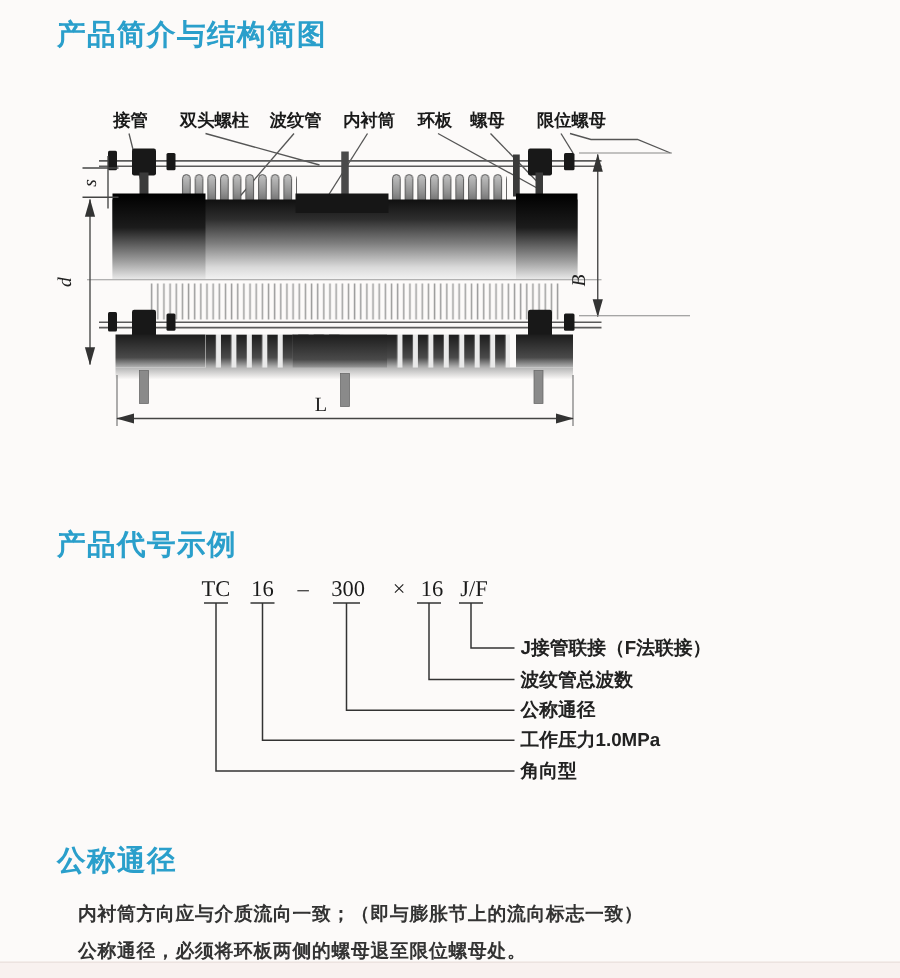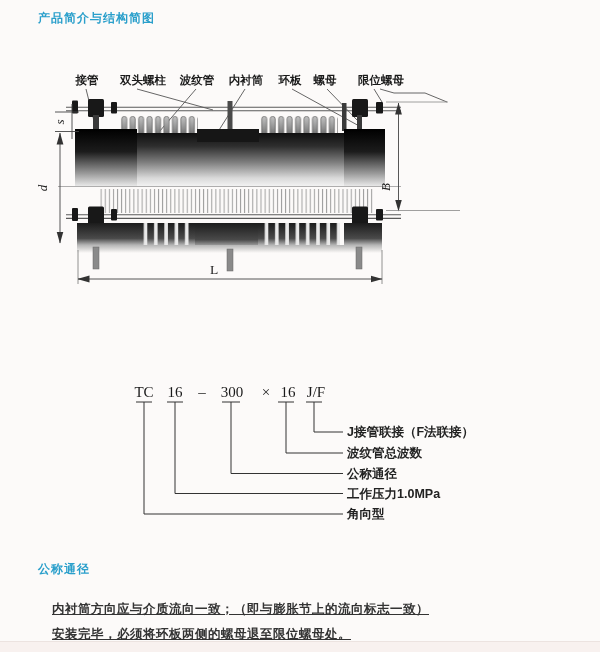--- a/index.html
+++ b/index.html
@@ -1,22 +1,22 @@
 <!DOCTYPE html>
 <html><head>
 <meta charset="utf-8">
 <style>
   html,body{margin:0;padding:0;}
   body{width:600px;height:652px;background:#fdfbfa;font-family:"Liberation Sans",sans-serif;position:relative;overflow:hidden;}
   .page{position:absolute;left:0;top:0;width:600px;height:652px;background:#fcfaf9;}
-  .sec-title{position:absolute;left:38px;font-size:12px;font-weight:bold;color:#2a9fcb;letter-spacing:1px;}
+  .sec-title{position:absolute;left:38px;font-size:19px;font-weight:bold;color:#2a9fcb;letter-spacing:1px;}
   #t1{top:10px;}
   #t2{top:350px;}
   #t3{top:561px;}
-  .install-line{position:absolute;left:52px;font-size:12.5px;font-weight:600;color:#333;letter-spacing:0.5px;white-space:nowrap;text-decoration:underline;}
+  .install-line{position:absolute;left:52px;font-size:12.5px;font-weight:600;color:#333;letter-spacing:0.5px;white-space:nowrap;}
   #il0{top:601px;}
   #il1{top:626px;}
   .bottom-strip{position:absolute;left:0;top:641px;width:600px;height:11px;background:#f8f1ef;border-top:1px solid #ece3e0;}
   svg{position:absolute;left:0;}
   svg text{font-family:"Liberation Sans",sans-serif;}
   .partlabel{font-size:11.5px;font-weight:bold;fill:#1a1a1a;}
   .dimlabel{font-family:"Liberation Serif",serif;font-style:italic;font-size:13px;fill:#222;}
   .Llabel{font-family:"Liberation Serif",serif;font-size:13.5px;fill:#222;}
   .token{font-family:"Liberation Serif",serif;font-size:15px;fill:#1a1a1a;}
   .legendlabel{font-size:12.5px;font-weight:bold;fill:#222;}
@@ -163,20 +163,21 @@
       <text class="dimlabel" transform="rotate(-90 390 187)" x="390" y="187" text-anchor="middle">B</text>
     </g>
     <g>
       <line x1="78" y1="250" x2="78" y2="284" stroke="#777" stroke-width="0.8"></line>
       <line x1="382" y1="250" x2="382" y2="284" stroke="#777" stroke-width="0.8"></line>
       <line class="dimline" x1="78" y1="279" x2="382" y2="279" marker-start="url(#arr)" marker-end="url(#arr)"></line>
       <text class="Llabel" x="214" y="274" text-anchor="middle">L</text>
     </g>
   </svg>
 
+  <div class="sec-title" id="t2">产品代号示例</div>
 
   <svg style="top:375px" width="600" height="152" viewBox="0 375 600 152">
     <text class="token" x="144" y="397" text-anchor="middle">TC</text>
     <text class="token" x="175" y="397" text-anchor="middle">16</text>
     <text class="token" x="202" y="397" text-anchor="middle">–</text>
     <text class="token" x="232" y="397" text-anchor="middle">300</text>
     <text class="token" x="266" y="397" text-anchor="middle">×</text>
     <text class="token" x="288" y="397" text-anchor="middle">16</text>
     <text class="token" x="316" y="397" text-anchor="middle">J/F</text>
 
@@ -196,16 +197,16 @@
     <text class="legendlabel" x="347" y="436">J接管联接（F法联接）</text>
     <text class="legendlabel" x="347" y="457">波纹管总波数</text>
     <text class="legendlabel" x="347" y="477.5">公称通径</text>
     <text class="legendlabel" x="347" y="497.5">工作压力1.0MPa</text>
     <text class="legendlabel" x="347" y="518">角向型</text>
   </svg>
 
   <div class="sec-title" id="t3">公称通径</div>
 
   <div class="install-line" id="il0">内衬筒方向应与介质流向一致；（即与膨胀节上的流向标志一致）</div>
-  <div class="install-line" id="il1">安装完毕，必须将环板两侧的螺母退至限位螺母处。</div>
+  <div class="install-line" id="il1">公称通径，必须将环板两侧的螺母退至限位螺母处。</div>
 
   <div class="bottom-strip"></div>
 </div>
 
 </body></html>

